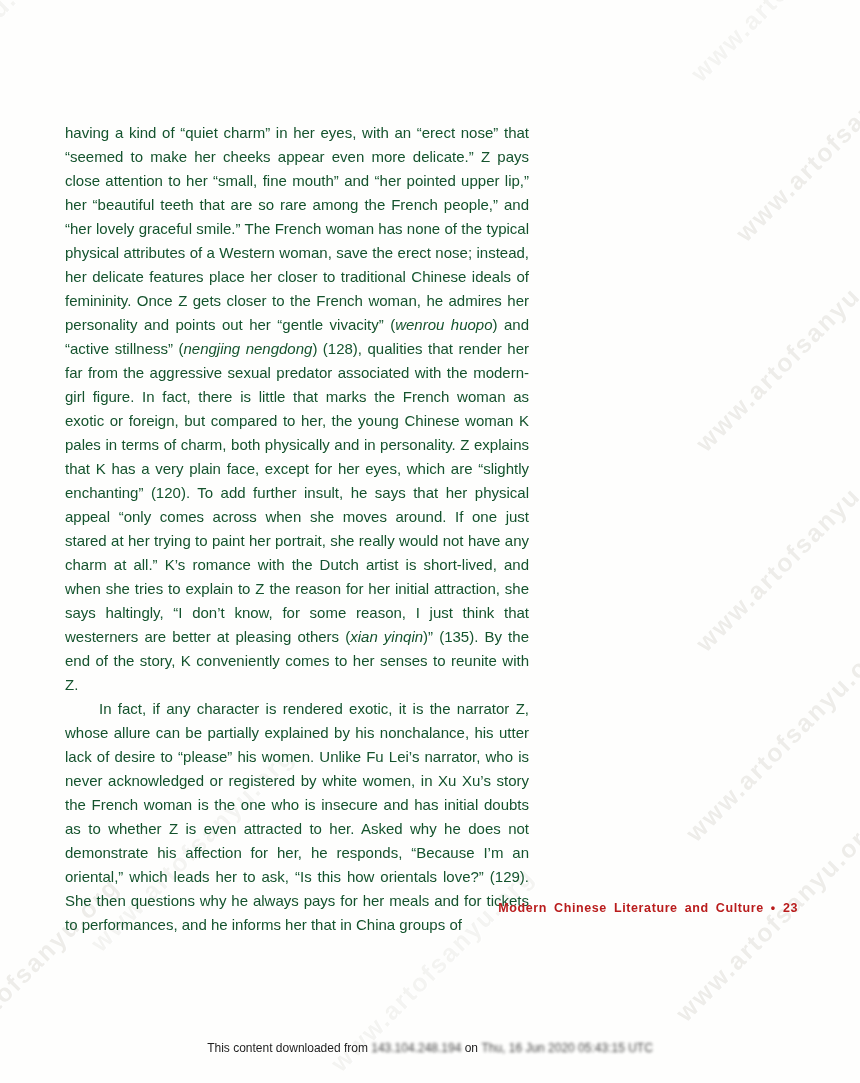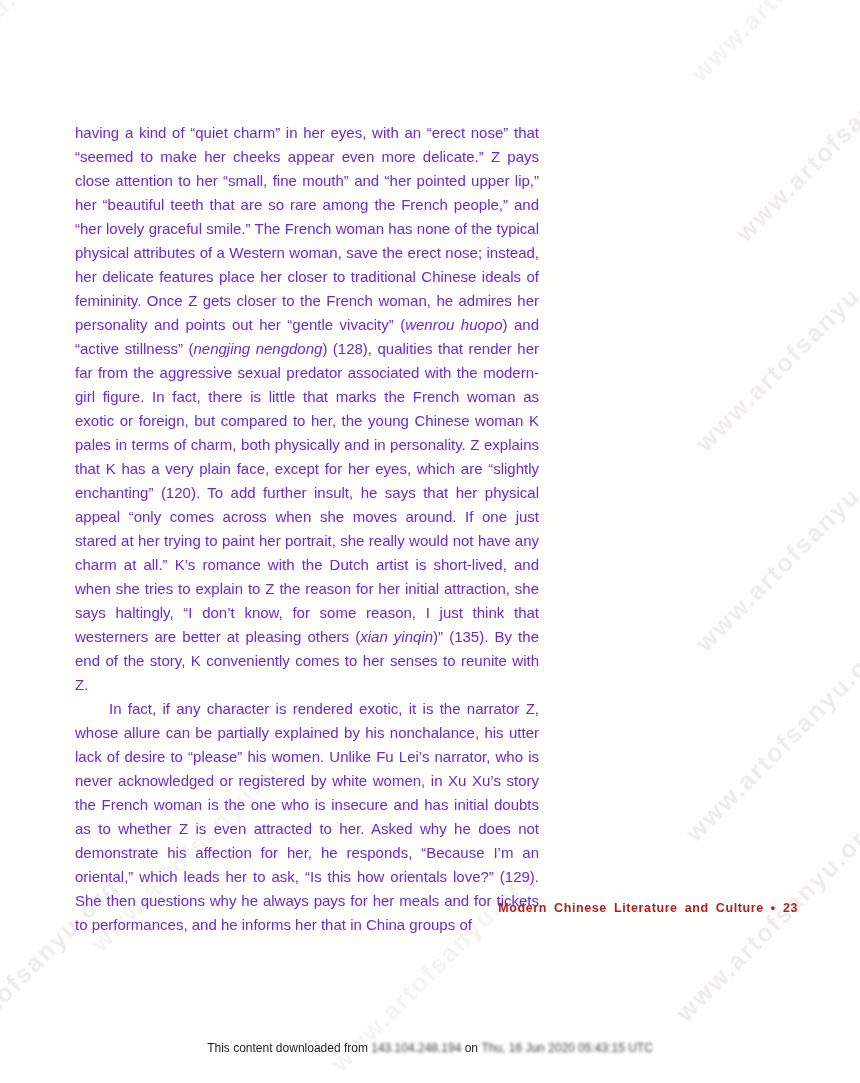--- a/index.html
+++ b/index.html
@@ -36,26 +36,26 @@
   .wm-d { left: 660px;  top: 335px; }
   .wm-e { left: 660px;  top: 535px; }
   .wm-f { left: 650px;  top: 725px; }
   .wm-g { left: 640px;  top: 905px; }
   .wm-h { left: -120px; top: 965px; }
   .wm-i { left: 295px;  top: 955px; }
   .wm-j { left: 55px;   top: 835px; }
   
   .body-text {
     position: absolute;
-    left: 75px;
+    left: 65px;
     top: 121px;
     width: 464px;
     font-size: 15px;
     line-height: 24px;
-    color: #6d28d9;
+    color: #14532d;
     text-align: justify;
   }
   .body-text p {
     margin: 0;
   }
   .body-text p.indent {
     text-indent: 34px;
   }
   .body-text i {
     font-style: italic;

